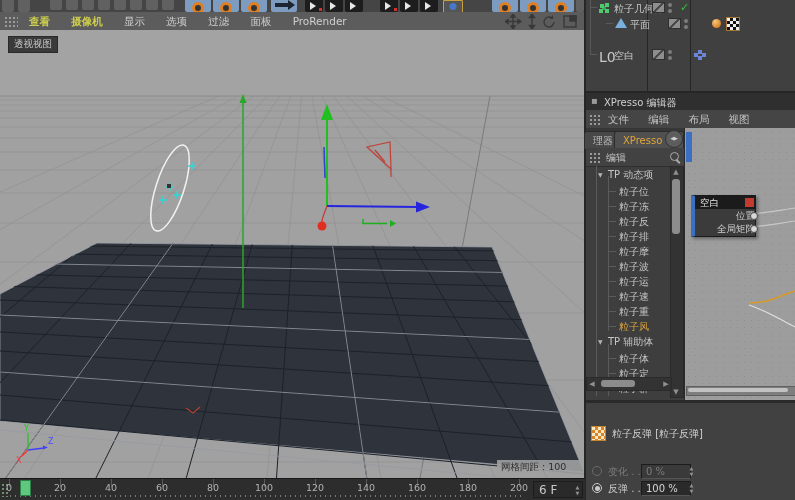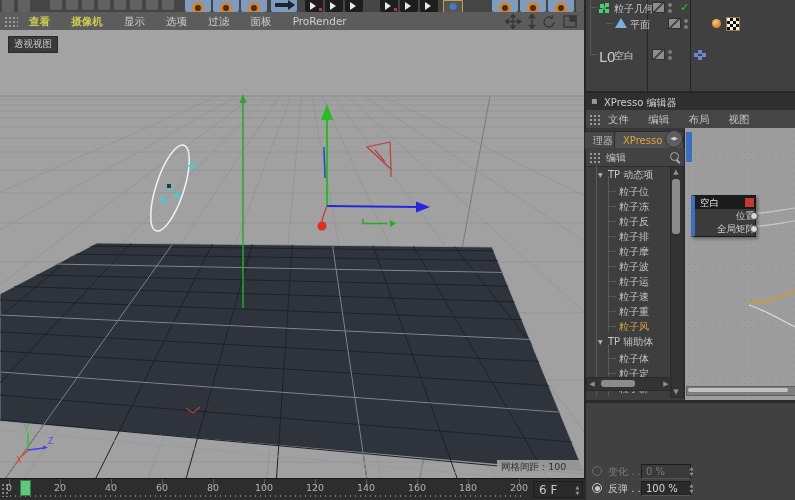--- a/index.html
+++ b/index.html
@@ -487,20 +487,25 @@
 
 
     <div class="abs" style="left:1px;top:258px;width:108px;height:8px;background:#7e7e7e;border:1px solid #5f5f5f">
       <span class="thumb" style="left:1px;top:1px;width:100px;height:4px;background:#c2c2c2"></span>
     </div>
   </div>
 
   <div class="abs" style="left:586px;top:400px;width:209px;height:100px;background:#414141;border-top:3px solid #2a2a2a">
 
 
+    <div class="abs" style="left:0;top:22px;width:209px;height:18px">
+      <span class="checker" style="left:5px;top:1px;width:13px;height:13px;border-color:#c8882a;
+        background-image:linear-gradient(45deg,#d9842a 25%,transparent 25%,transparent 75%,#d9842a 75%),linear-gradient(45deg,#d9842a 25%,#f5e9c8 25%,#f5e9c8 75%,#d9842a 75%)"></span>
+      <span class="abs" style="left:26px;top:2px;color:#cfcfcf">粒子反弹 [粒子反弹]</span>
+    </div>
 
 
     <div class="abs" style="left:0;top:61px;width:209px;height:15px">
       <span class="keycircle dim" style="left:6px;top:2px"></span>
       <span class="abs" style="left:22px;top:1px;color:#7b7b7b">变化 . . . .</span>
       <span class="field dim" style="left:55px;top:0;width:40px">0 %</span>
       <span class="stepper" style="left:101px;top:1px"><span>▲</span><br><span>▼</span></span>
     </div>
 
     <div class="abs" style="left:0;top:77px;width:209px;height:16px">

